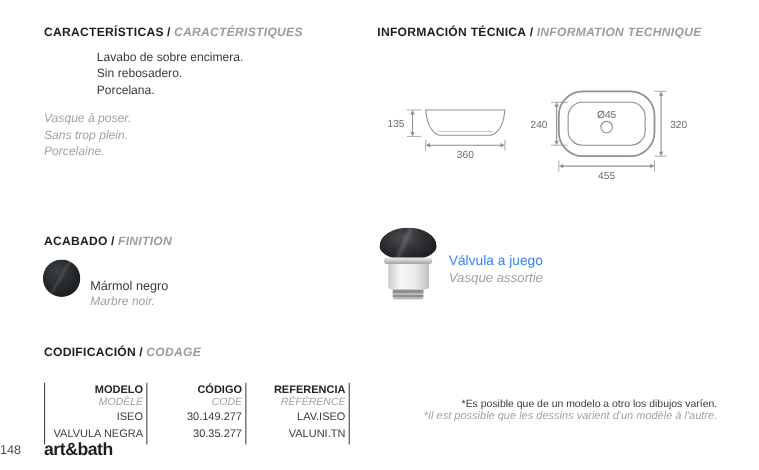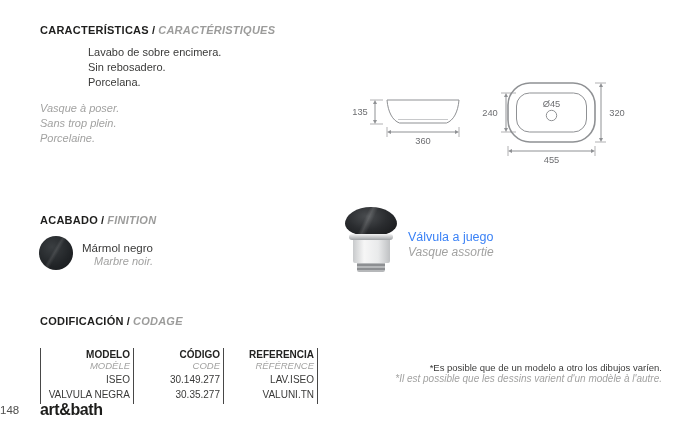--- a/index.html
+++ b/index.html
@@ -15,22 +15,22 @@
   
   .desc-es div{font-size:11px;line-height:15px;color:#3a3a39;padding-left:48px;}
   .desc-fr div{font-size:11px;line-height:15px;color:#a2a2a1;font-style:italic;}
   
   .swatch{
     width:34px;height:34px;border-radius:50%;
     background:
       linear-gradient(120deg,transparent 42%,rgba(255,255,255,.10) 47%,transparent 54%),
       radial-gradient(circle at 38% 32%,#3a3e41,#202326 62%,#17191c);
   }
-  .finish-es{font-size:11.5px;color:#3a3a39;line-height:13px;}
-  .finish-fr{font-size:11px;color:#a2a2a1;font-style:italic;line-height:13px;text-align:right;}
+  .finish-es{font-size:11.5px;color:#3a3a39;line-height:13px;margin-top:13px;}
+  .finish-fr{font-size:11px;color:#a2a2a1;font-style:italic;line-height:13px;}
   
   .cod-table{display:flex;border-left:1px solid #474747;}
   .cod-col{border-right:1px solid #474747;text-align:right;padding:1px 3px 3px 0;box-sizing:border-box;}
   .cod-col.c1{width:93px;} .cod-col.c2{width:90px;} .cod-col.c3{width:94px;}
   .th-es{font-size:10px;font-weight:700;color:#232322;line-height:11px;}
   .th-fr{font-size:9.5px;font-style:italic;color:#a2a2a1;line-height:11px;}
   .td{font-size:10px;color:#3a3a39;line-height:12px;margin-top:3px;white-space:nowrap;}
   
   .valve{display:flex;flex-direction:column;align-items:center;width:56px;}
   .valve-cap{
@@ -66,20 +66,23 @@
     <div>Lavabo de sobre encimera.</div>
     <div>Sin rebosadero.</div>
     <div>Porcelana.</div>
   </div>
   <div class="abs desc-fr" style="left:40px;top:101px;">
     <div>Vasque à poser.</div>
     <div>Sans trop plein.</div>
     <div>Porcelaine.</div>
   </div>
 
+  <div class="abs sec-title" style="left:343px;top:24px;">
+    <span>INFORMACIÓN TÉCNICA</span><span class="sep">/</span><span class="fr">INFORMATION TECHNIQUE</span>
+  </div>
 
   <svg class="abs" style="left:343px;top:78px;" width="292" height="94" viewBox="0 0 292 94">
     <g stroke="#8f9194" stroke-width="1" fill="none">
 
       <path d="M44,22 L116,22 C115,34 110.5,42.5 103.5,45 L56.5,45 C49.5,42.5 45,34 44,22 Z"></path>
       <path d="M55,41.5 L105,41.5" stroke-width="0.7" opacity="0.7"></path>
 
       <line x1="32" y1="24" x2="32" y2="44"></line>
       <line x1="27" y1="22" x2="40" y2="22" stroke-width="0.7"></line>
       <line x1="27" y1="46" x2="40" y2="46" stroke-width="0.7"></line>
@@ -162,21 +165,21 @@
       <div class="td">30.35.277</div>
     </div>
     <div class="cod-col c3">
       <div class="th-es">REFERENCIA</div>
       <div class="th-fr">RÉFÉRENCE</div>
       <div class="td">LAV.ISEO</div>
       <div class="td">VALUNI.TN</div>
     </div>
   </div>
 
-  <div class="abs footnote" style="right:28px;top:362px;">
+  <div class="abs footnote" style="right:38px;top:362px;">
     <div class="es">*Es posible que de un modelo a otro los dibujos varíen.</div>
     <div class="fr">*Il est possible que les dessins varient d'un modèle à l'autre.</div>
   </div>
 
   <div class="abs brand" style="left:40px;top:401px;">art&amp;bath</div>
   <div class="abs pagenum" style="left:0;right:0;top:404px;">148</div>
 
 </div>
 
 </body></html>

